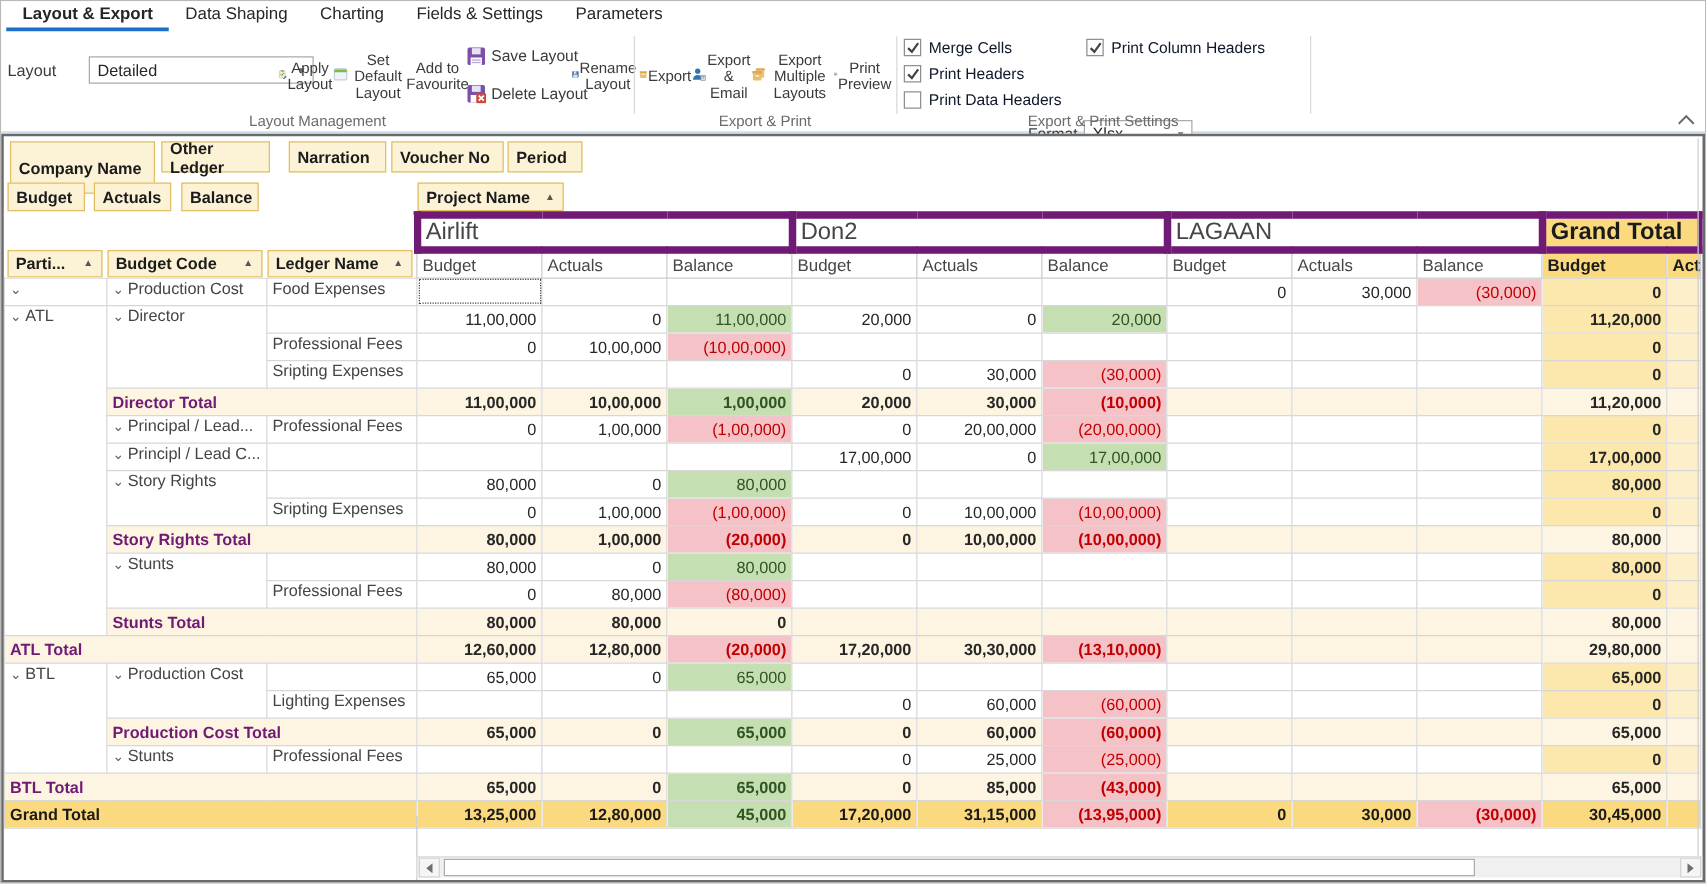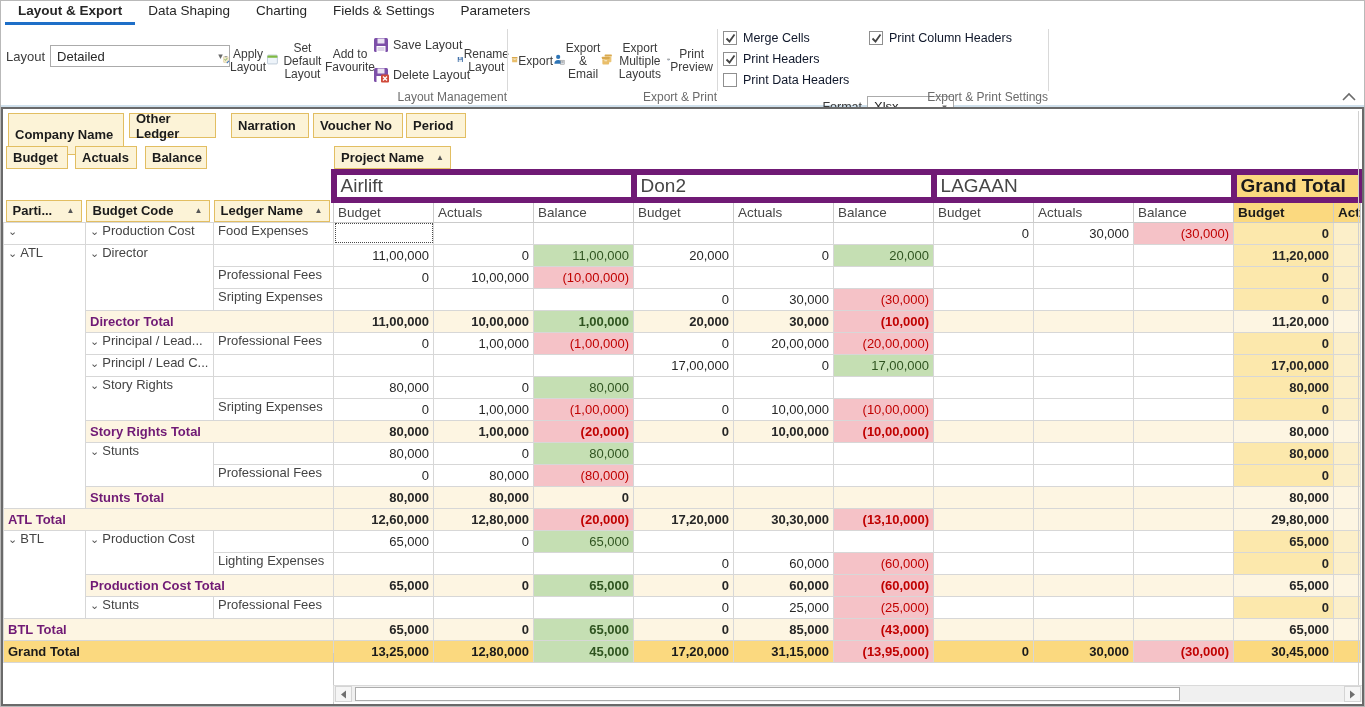--- a/index.html
+++ b/index.html
@@ -7,29 +7,29 @@
     font-family:"Liberation Sans", sans-serif; color:#3b3b3b; }
   #app { position:relative; width:1365px; height:707px; border:1px solid #b9b9b9; background:#fff; }
 
   
   .ribbon { position:absolute; left:0; top:0; right:0; height:106px; background:#fff;
     border-bottom:2px solid #cfe0ec; }
   .tabs { display:flex; height:24px; padding-left:4px; }
   .tab { padding:2px 13px 0 13px; font-size:13.5px; color:#262626; cursor:default; }
   .tab.active { border-bottom:3px solid #1e6fc8; font-weight:bold; }
   .rbody { position:absolute; left:0; top:24px; right:0; bottom:0; }
-  .grouplabel { position:absolute; bottom:1px; text-align:right; font-size:12px; color:#6b6b6b; }
+  .grouplabel { position:absolute; bottom:1px; text-align:center; font-size:12px; color:#6b6b6b; }
   .vsep { position:absolute; top:4px; bottom:14px; width:1px; background:#d9d9d9; }
 
   .combo { display:inline-flex; align-items:center; height:22px; background:#fff;
     border:1px solid #ababab; font-size:13px; color:#262626; }
   .combo .val { flex:1; padding:0 6px; white-space:nowrap; overflow:hidden; }
   .combo .caret { width:17px; height:100%; display:flex; align-items:center; justify-content:center;
     color:#6a6a6a; font-size:9px; }
-  .layoutrow { position:absolute; left:5px; top:20px; display:flex; align-items:center; }
+  .layoutrow { position:absolute; left:5px; top:20px; display:flex; align-items:center;gap:21px; }
   .layoutrow .lbl { font-size:13px; margin-right:5px; }
 
   .bigbtn { position:absolute; top:3px; height:66px; display:flex; flex-direction:row;
     align-items:center; text-align:center; font-size:12px; line-height:13px; color:#3b3b3b; cursor:default; }
   .bigbtn svg { margin-bottom:4px; }
   .smallbtn { position:absolute; display:flex; align-items:center; font-size:12.5px; color:#3b3b3b; }
   .smallbtn svg { margin-right:4px; }
 
   .cb { position:absolute; display:flex; align-items:center; font-size:12.5px; color:#0f172a; }
   .cb .box { width:14px; height:14px; border:1px solid #8f8f8f; background:#fff; margin-right:6px;

